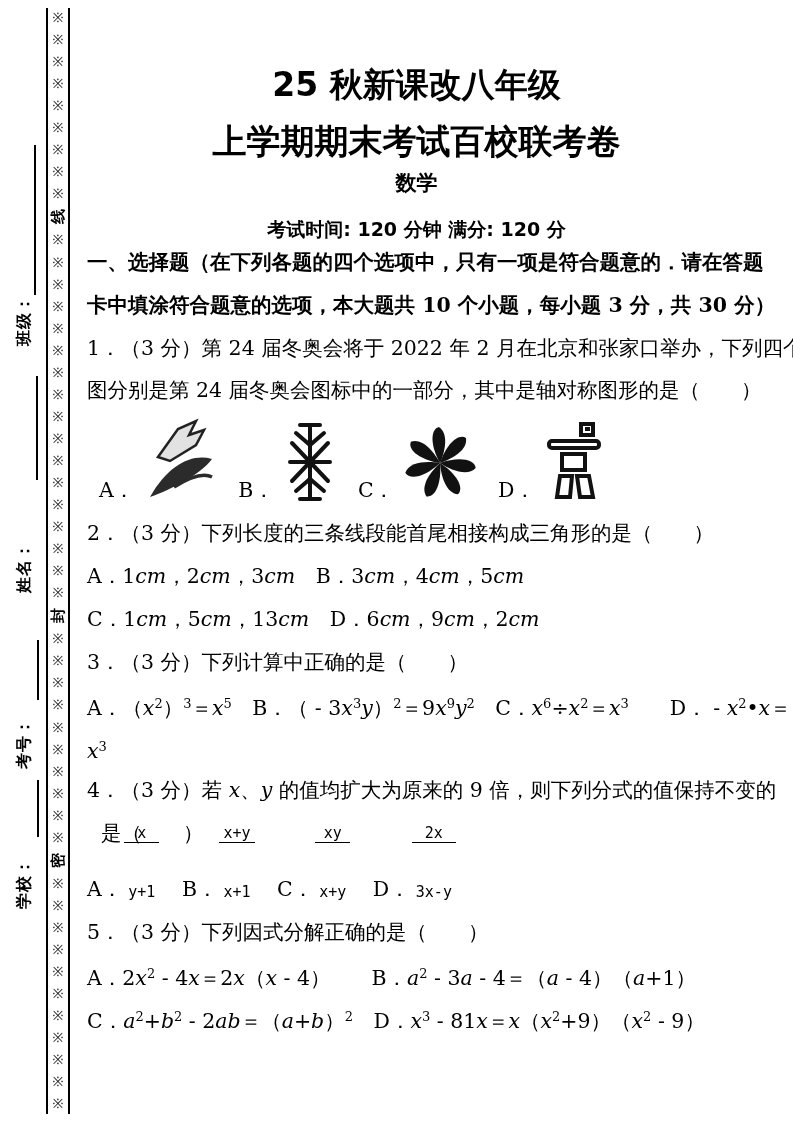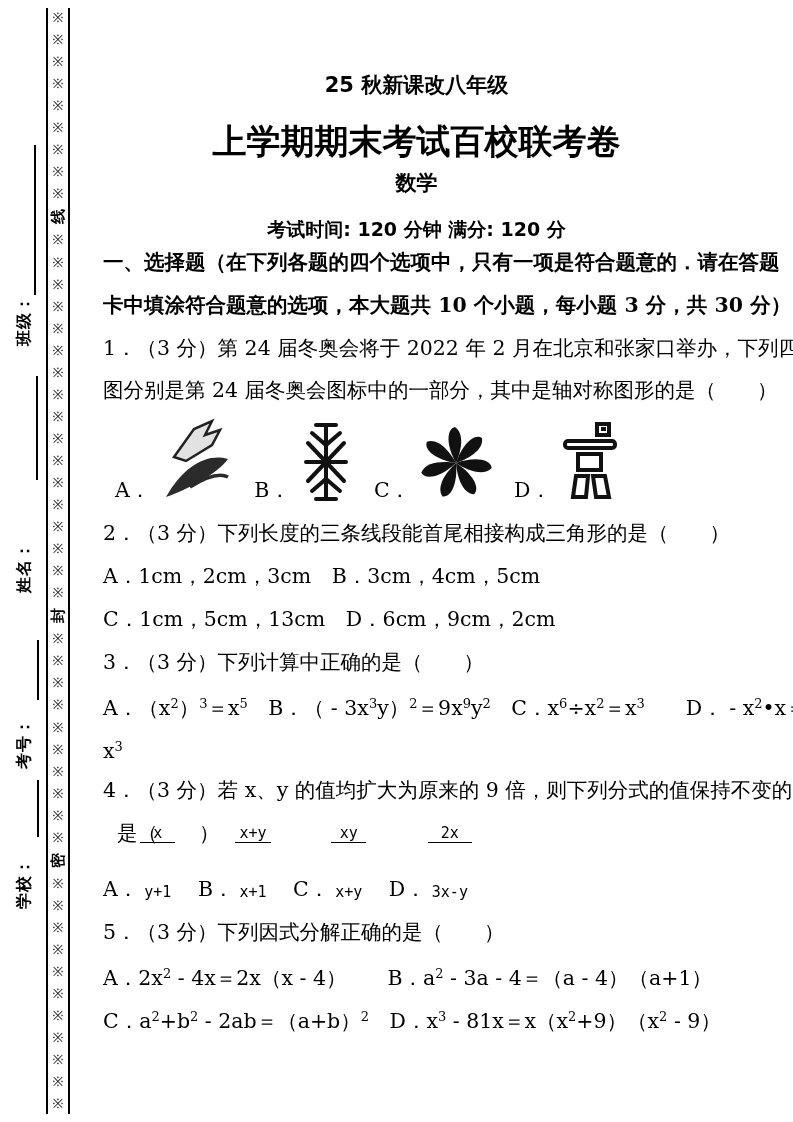--- a/index.html
+++ b/index.html
@@ -16,31 +16,31 @@
   .seal-strip{position:absolute;left:46px;top:8px;width:24px;height:1106px;box-sizing:border-box;
               border-left:2px solid #000;border-right:2px solid #000;
               display:flex;flex-direction:column;justify-content:space-between;align-items:center;
               padding:3px 0;}
   .sm{font-size:13px;line-height:1;color:#151515;}
   .sc{font-size:15px;line-height:1;font-weight:600;transform:rotate(-90deg);}
 
   
   .titles{position:absolute;left:40px;right:0;top:68px;text-align:center;
           font-family:"DejaVu Sans","Liberation Sans",sans-serif;font-weight:bold;}
-  .t1{font-size:21px;line-height:34px;}
+  .t1{font-size:33px;line-height:34px;}
   .t2{font-size:34px;line-height:46px;margin-top:16px;}
   .t3{font-size:21px;line-height:38px;}
   .tinfo{font-size:19px;line-height:22px;margin-top:16px;}
 
   
-  .content{position:absolute;left:103px;top:241px;width:690px;}
+  .content{position:absolute;left:87px;top:241px;width:690px;}
   .line{height:42.8px;line-height:42.8px;font-size:20.5px;white-space:nowrap;}
   .line.b{font-weight:bold;}
   .line.ind{padding-left:14px;}
-  .it{}
+  .it{font-style:italic;}
   .sup{font-size:13px;vertical-align:7px;}
 
   
   .imgrow{height:100px;display:flex;align-items:flex-end;padding-left:12px;box-sizing:border-box;}
   .q1opt{display:flex;align-items:flex-end;margin-right:22px;}
   .q1opt svg{margin-left:10px;margin-bottom:11px;}
 
   
   .fracrow{height:56px;display:flex;align-items:flex-end;white-space:pre;}
   .frac{display:inline-flex;flex-direction:column;text-align:center;margin:0 2px 10px 2px;

